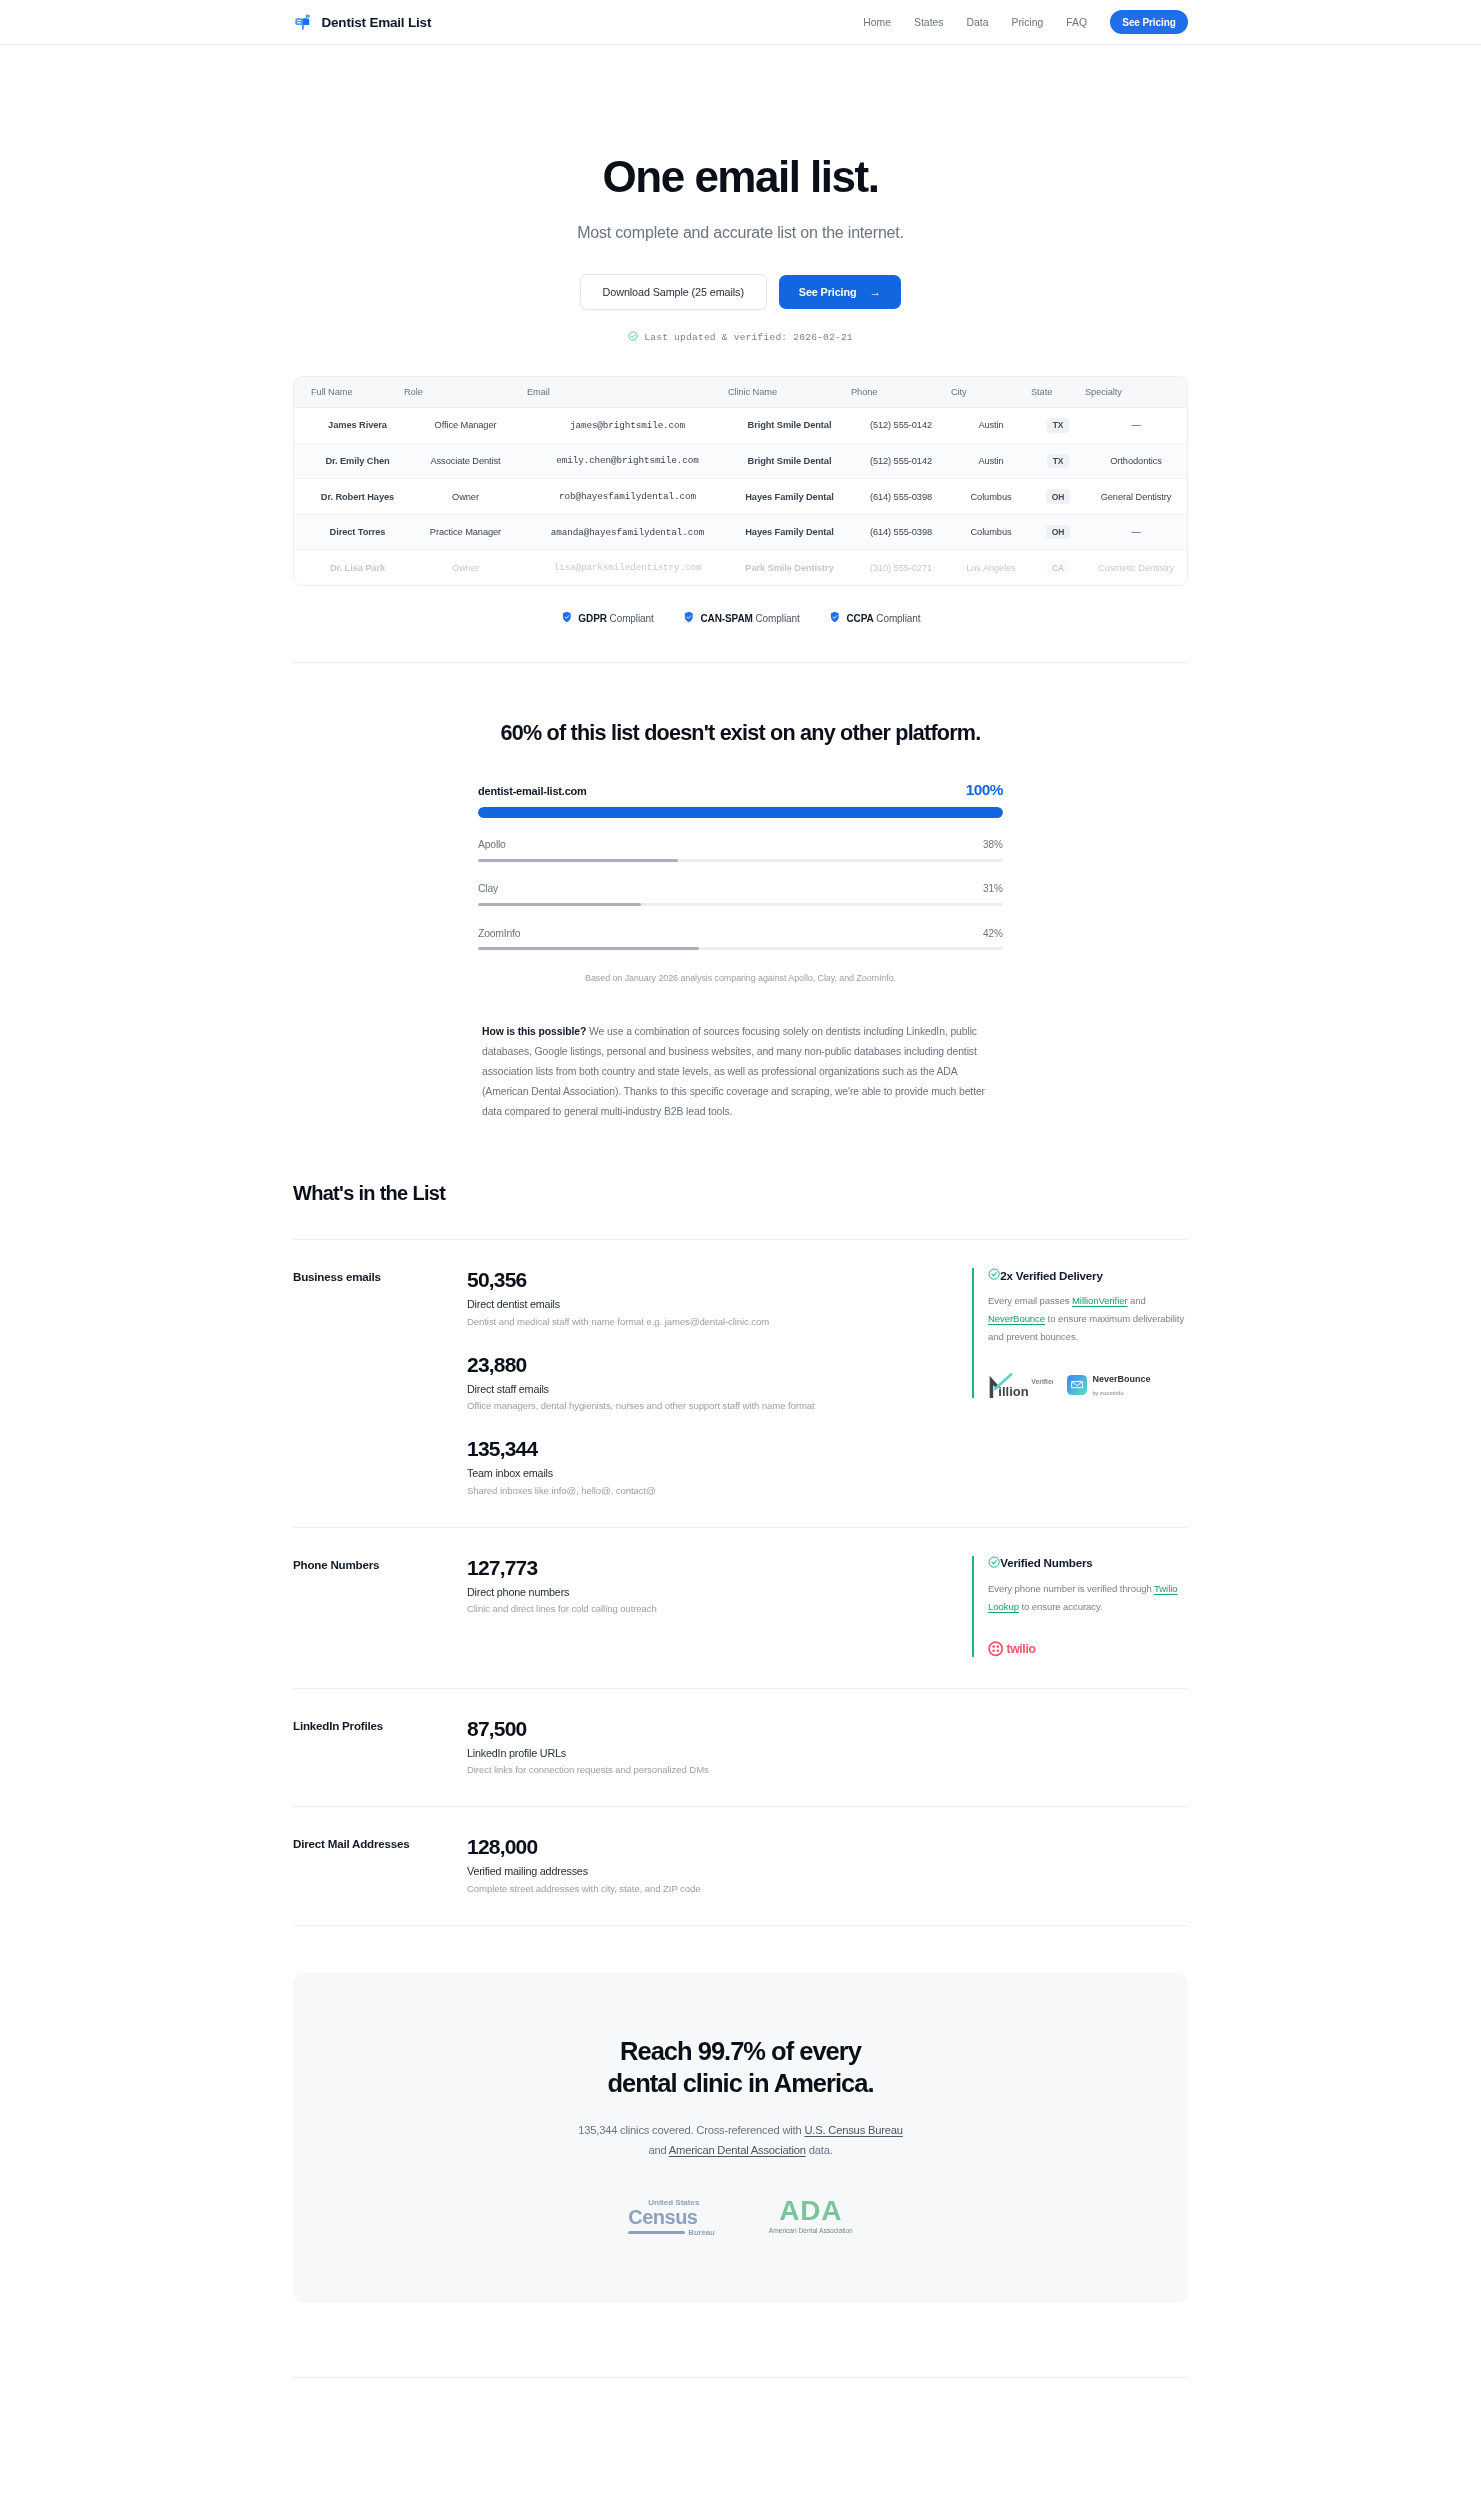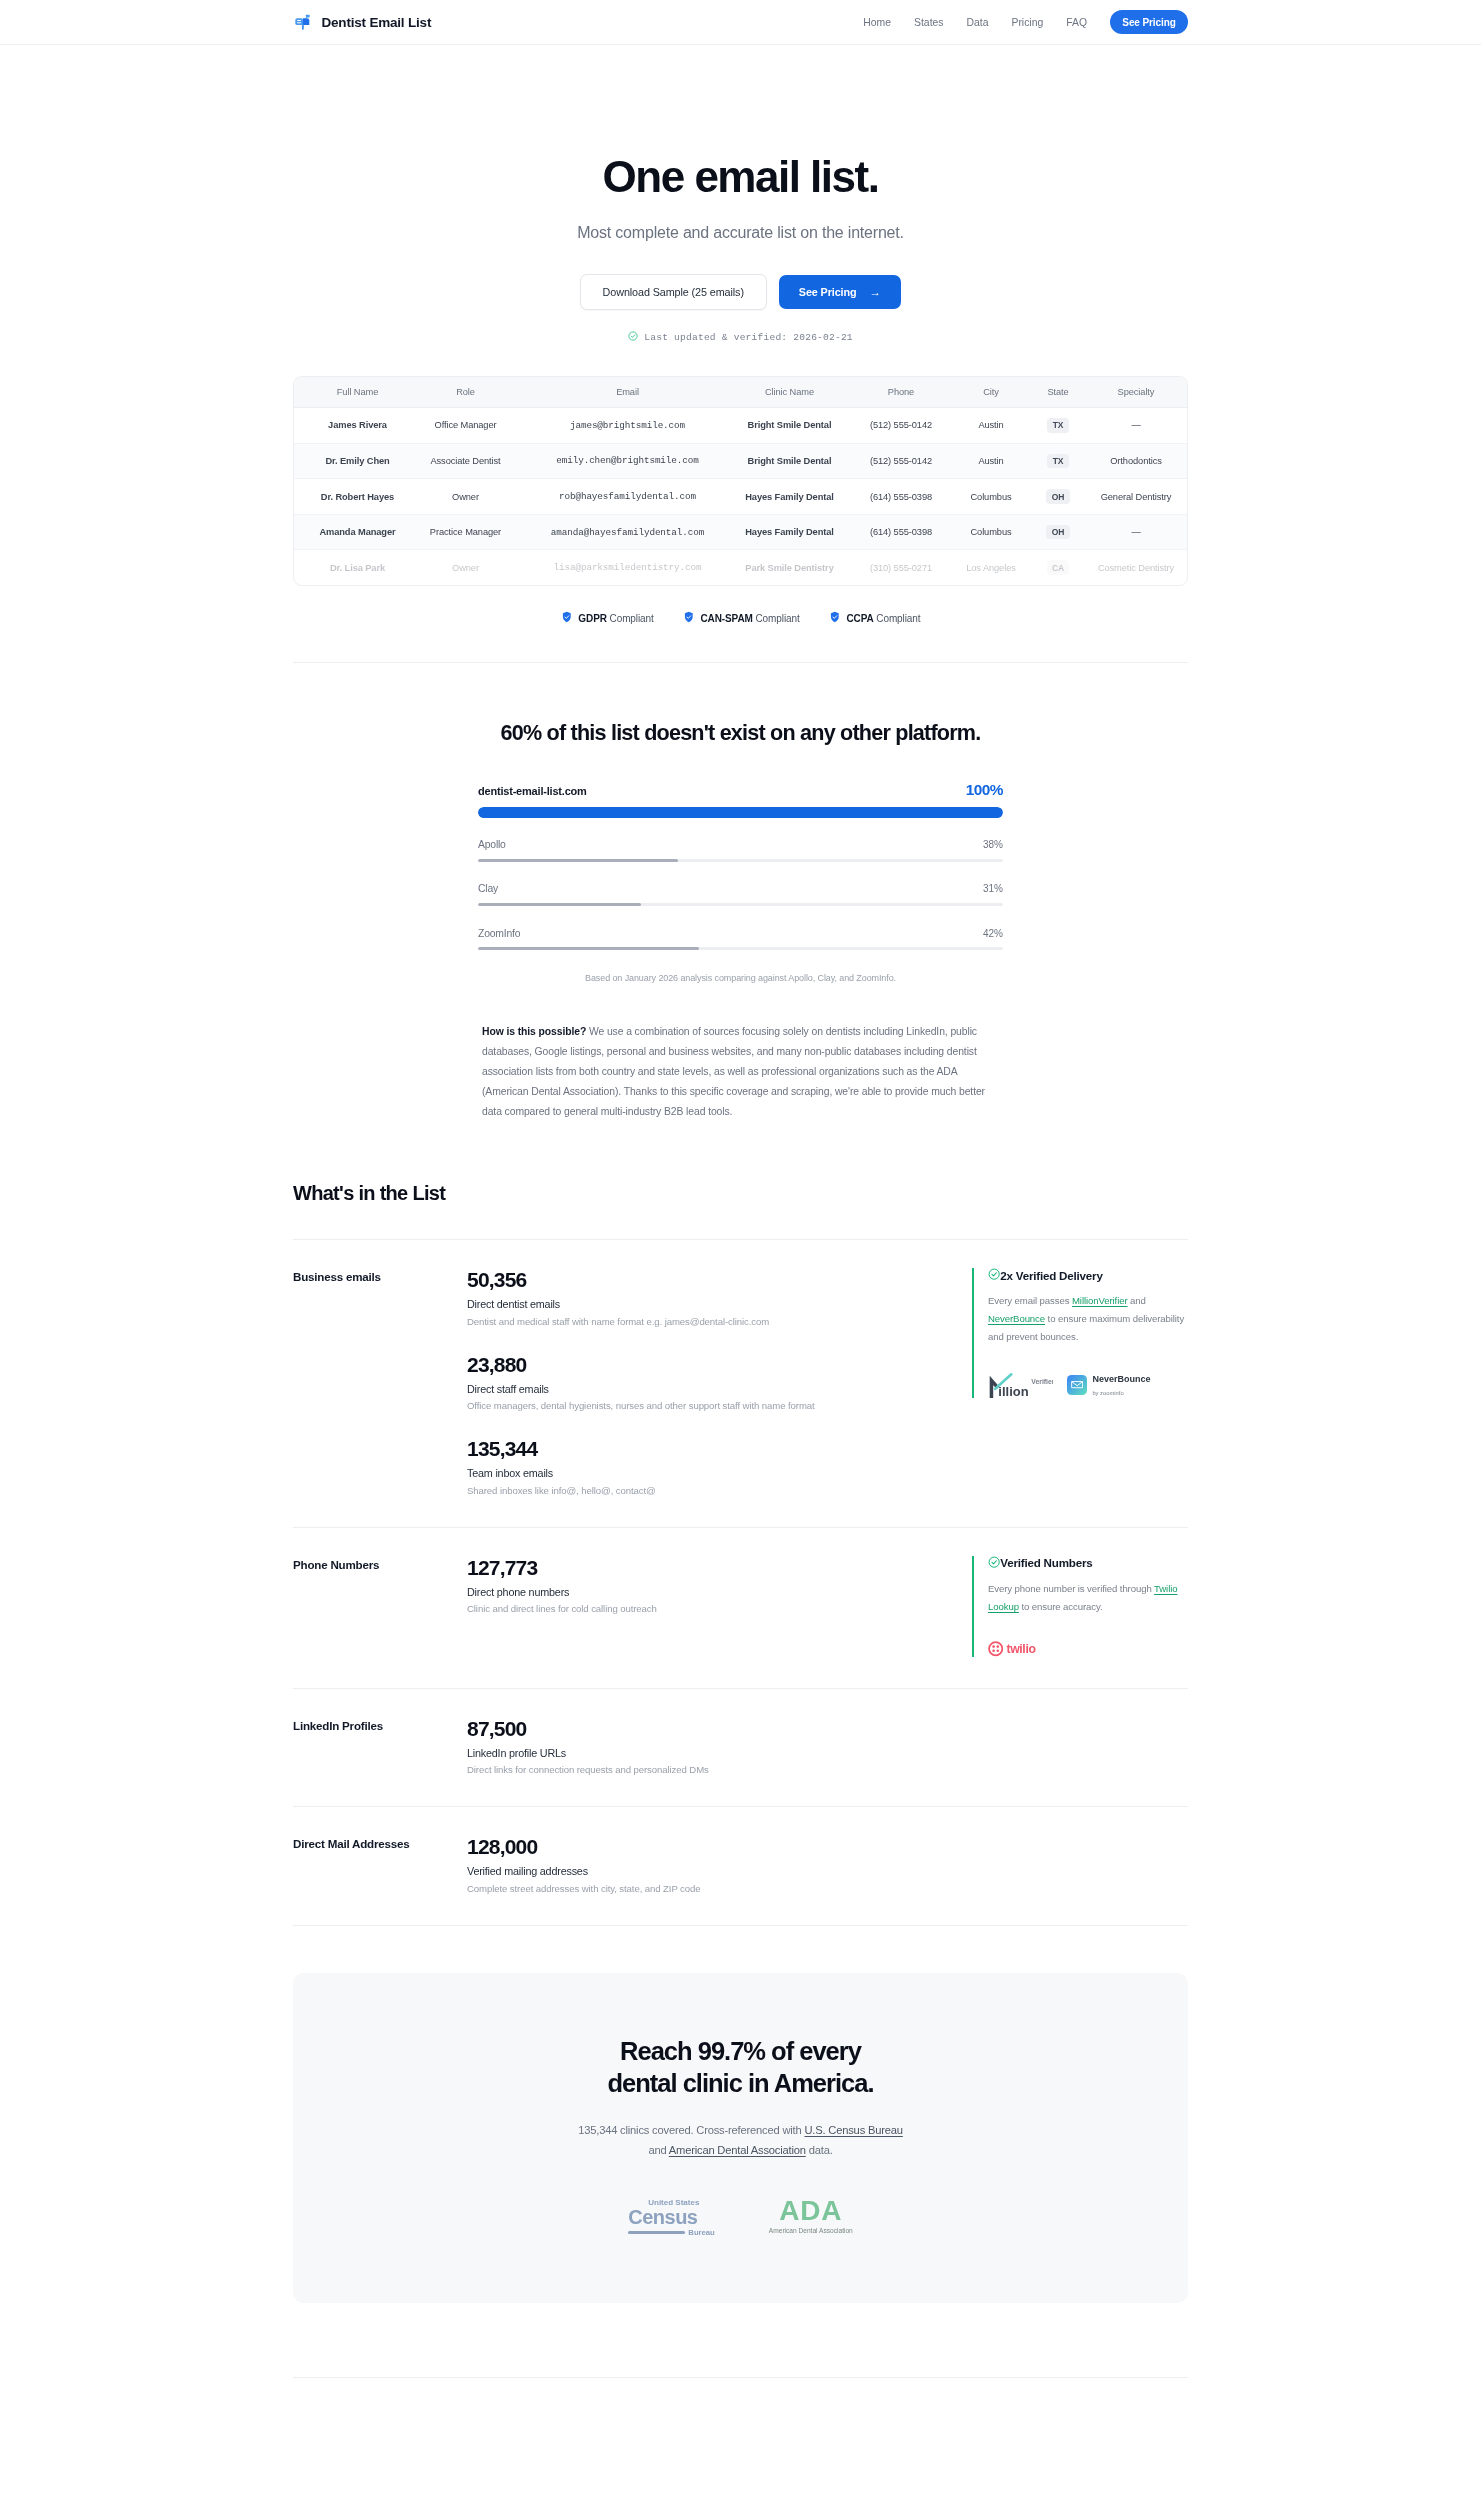--- a/index.html
+++ b/index.html
@@ -119,21 +119,21 @@
     margin-top: 32px;
     border: 0.8px solid #eceef1;
     border-radius: 8.5px;
     overflow: hidden;
     background: #fff;
     position: relative;
   }
   table.sample { width: 100%; border-collapse: collapse; }
   table.sample th {
     background: #f7f8fa;
-    text-align: center;
+    text-align: left;
     font-size: 9.3px;
     font-weight: 400;
     color: #6b7280;
     padding: 10px 0 10px 0;
     border-bottom: 0.8px solid #eceef1;
     letter-spacing: -0.1px;
   }
   table.sample td {
     font-size: 9.3px;
     padding: 10px 0;
@@ -478,21 +478,21 @@
             <td class="col-name cell-name">Dr. Robert Hayes</td>
             <td class="col-role cell-role">Owner</td>
             <td class="col-email cell-email">rob@hayesfamilydental.com</td>
             <td class="col-clinic cell-clinic">Hayes Family Dental</td>
             <td class="col-phone cell-phone">(614) 555-0398</td>
             <td class="col-city cell-city">Columbus</td>
             <td class="col-state"><span class="state-pill">OH</span></td>
             <td class="col-spec cell-spec">General Dentistry</td>
           </tr>
           <tr>
-            <td class="col-name cell-name">Amanda Manager</td>
+            <td class="col-name cell-name">Direct Torres</td>
             <td class="col-role cell-role">Practice Manager</td>
             <td class="col-email cell-email">amanda@hayesfamilydental.com</td>
             <td class="col-clinic cell-clinic">Hayes Family Dental</td>
             <td class="col-phone cell-phone">(614) 555-0398</td>
             <td class="col-city cell-city">Columbus</td>
             <td class="col-state"><span class="state-pill">OH</span></td>
             <td class="col-spec cell-spec">—</td>
           </tr>
           <tr class="faded">
             <td class="col-name cell-name">Dr. Lisa Park</td>

